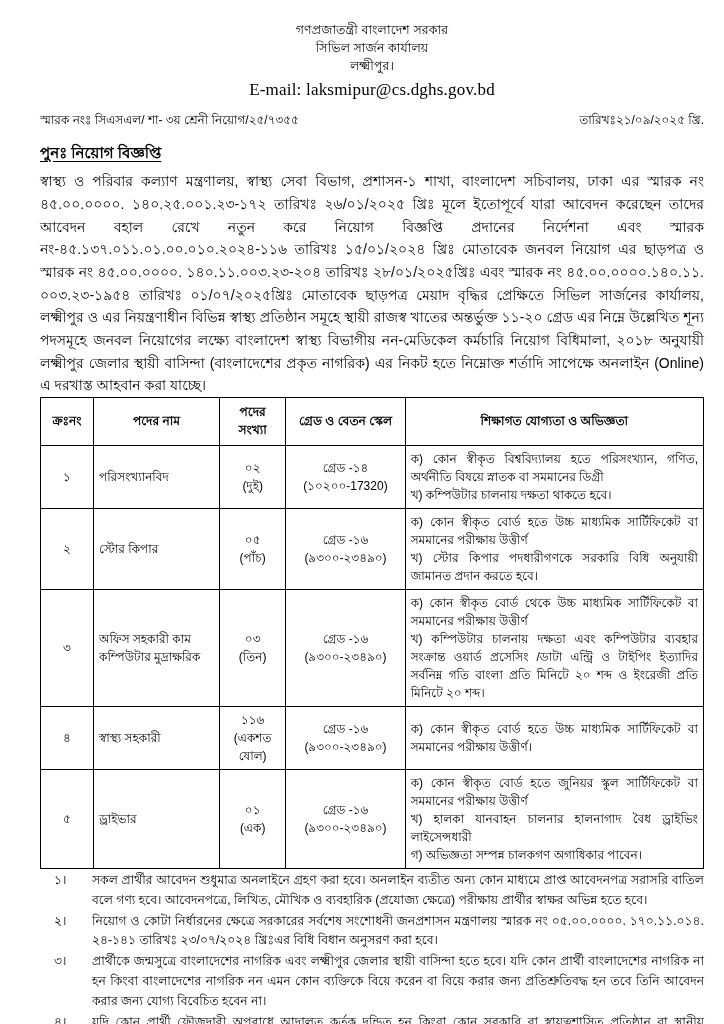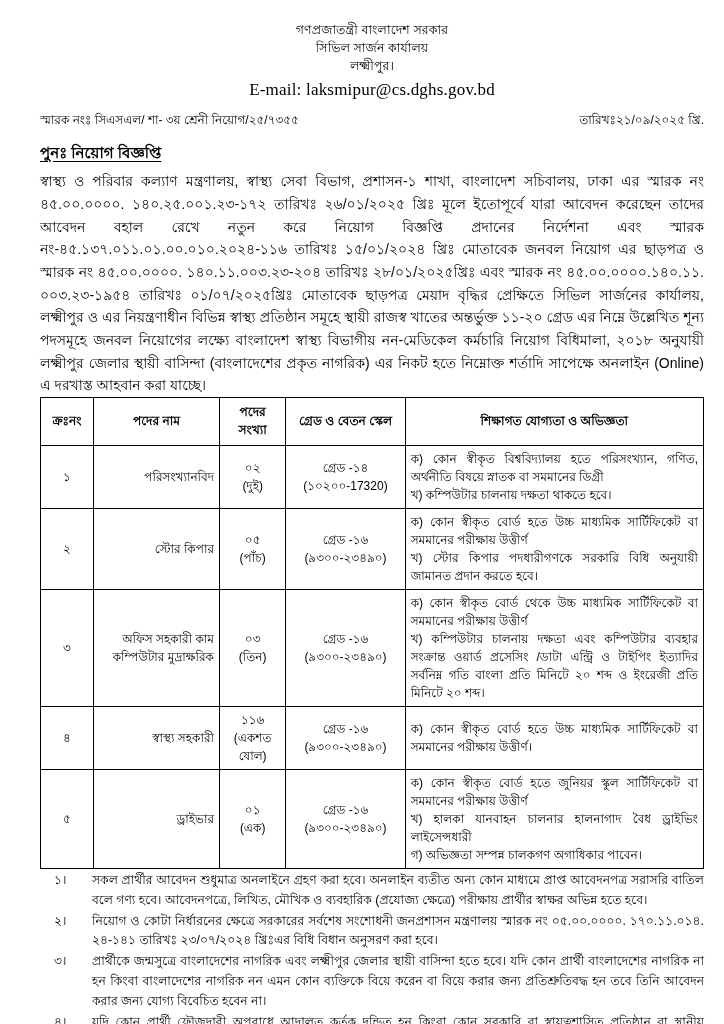--- a/index.html
+++ b/index.html
@@ -79,21 +79,21 @@
     font-size: 12px;
     line-height: 1.5;
   }
   table.posts th {
     text-align: center;
     font-weight: bold;
     font-size: 12.2px;
     padding: 5px 4px;
   }
   td.c-sl      { text-align: center; width: 8%; }
-  td.c-name    { text-align: right; width: 19%; }
+  td.c-name    { text-align: left; width: 19%; }
   td.c-count   { text-align: center; width: 10%; }
   td.c-grade   { text-align: center; width: 18%; }
   td.c-qual    { text-align: left; width: 45%; vertical-align: top; padding: 5px 6px; }
   td.c-qual .q-line { display: block; text-align: justify; text-justify: inter-word; }
   .count-main { display: block; }
   .count-word { display: block; }
 
   
   .cond-title {
     margin-top: 9px;

